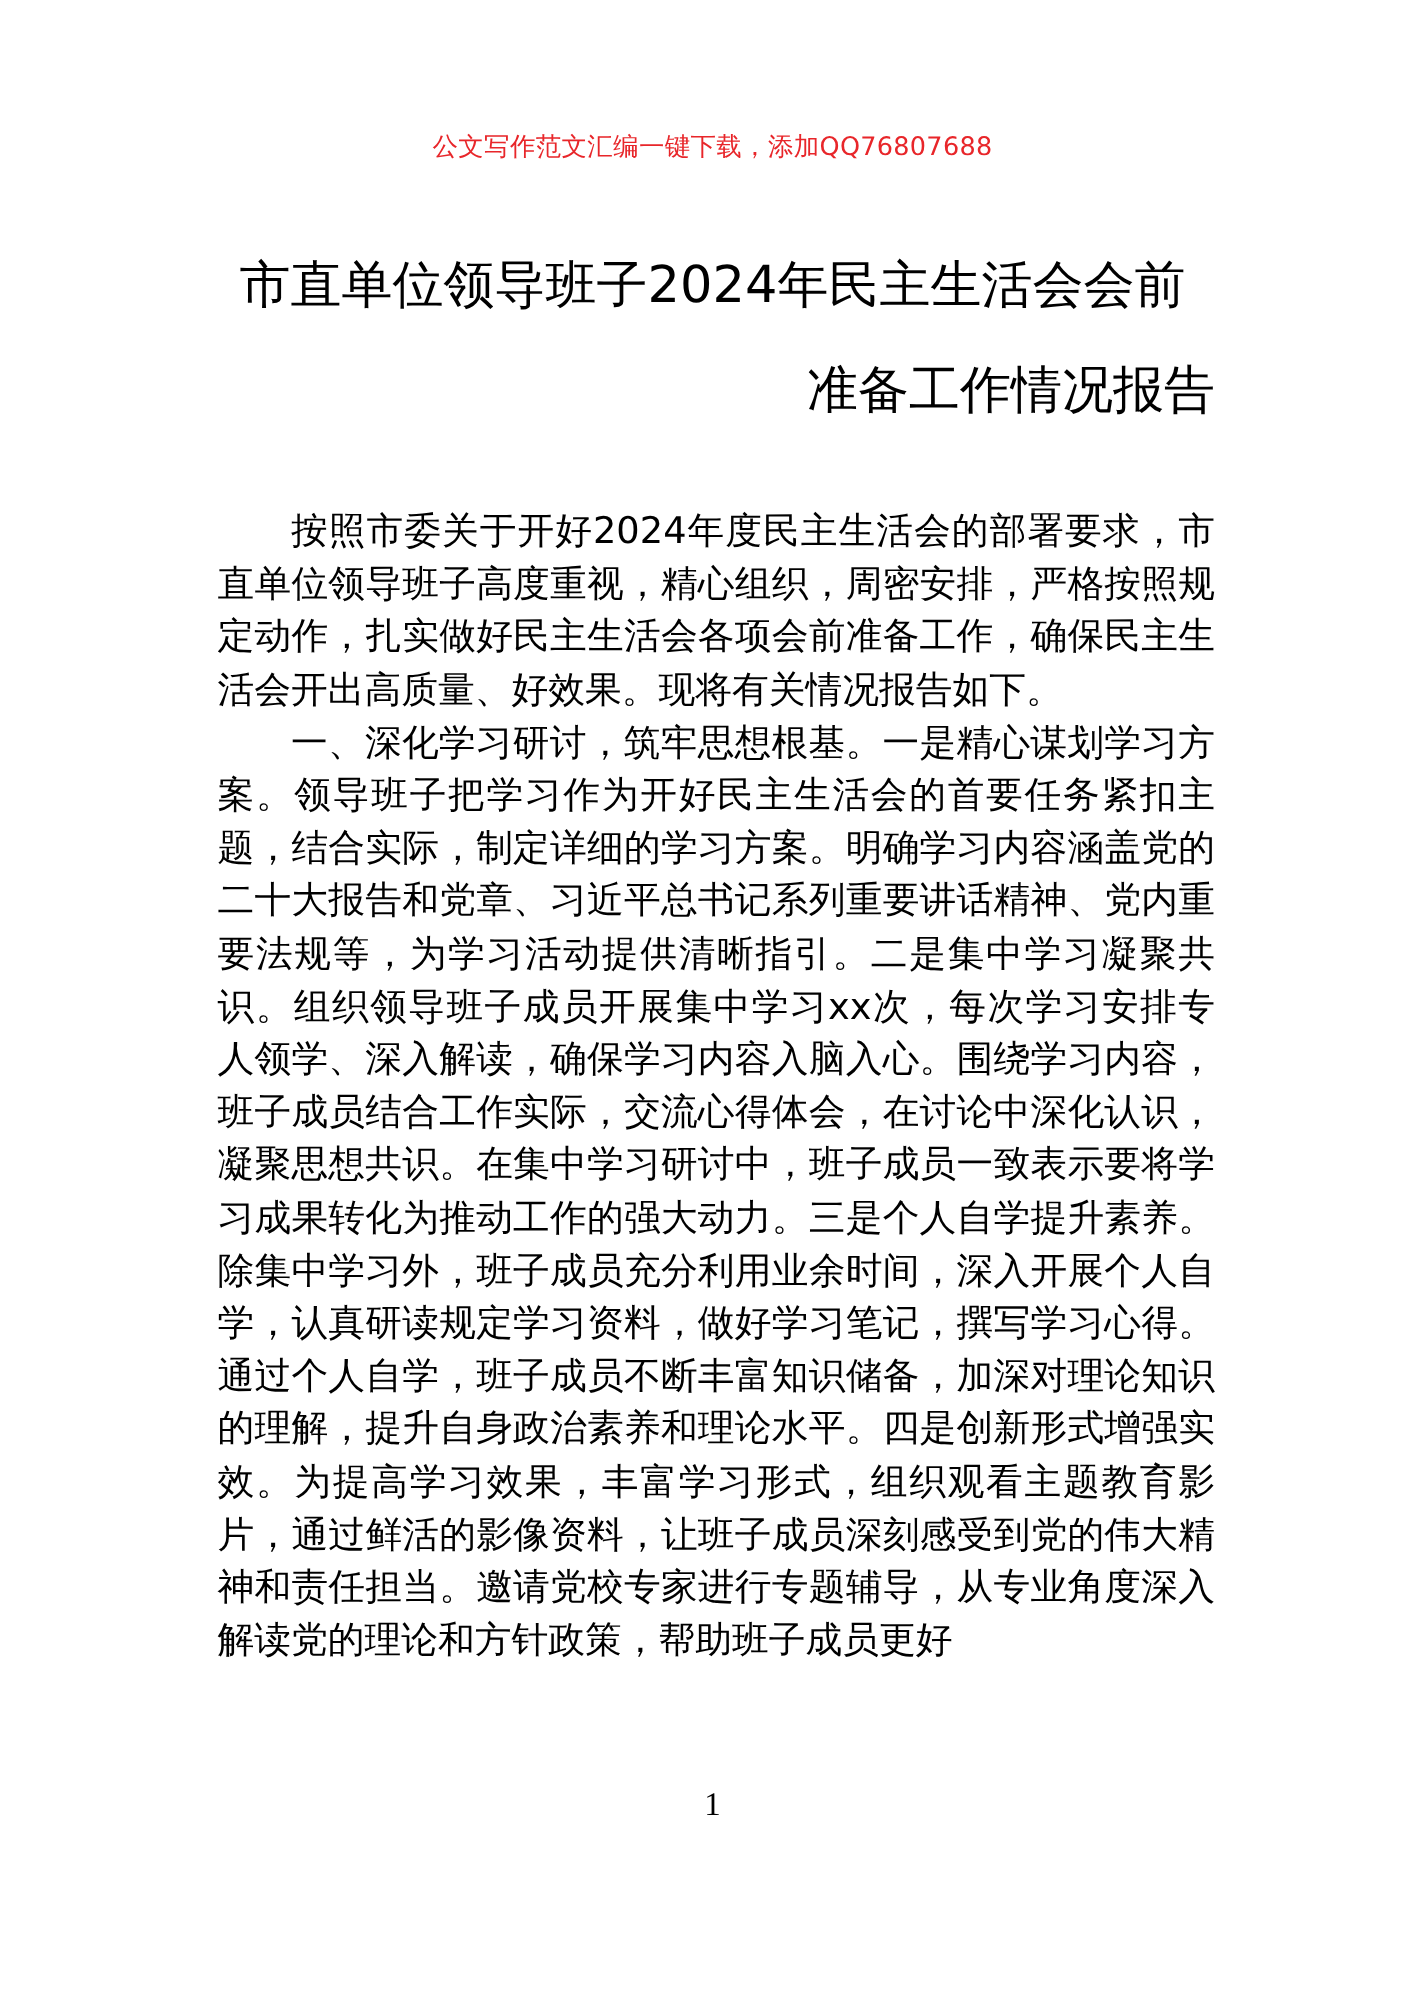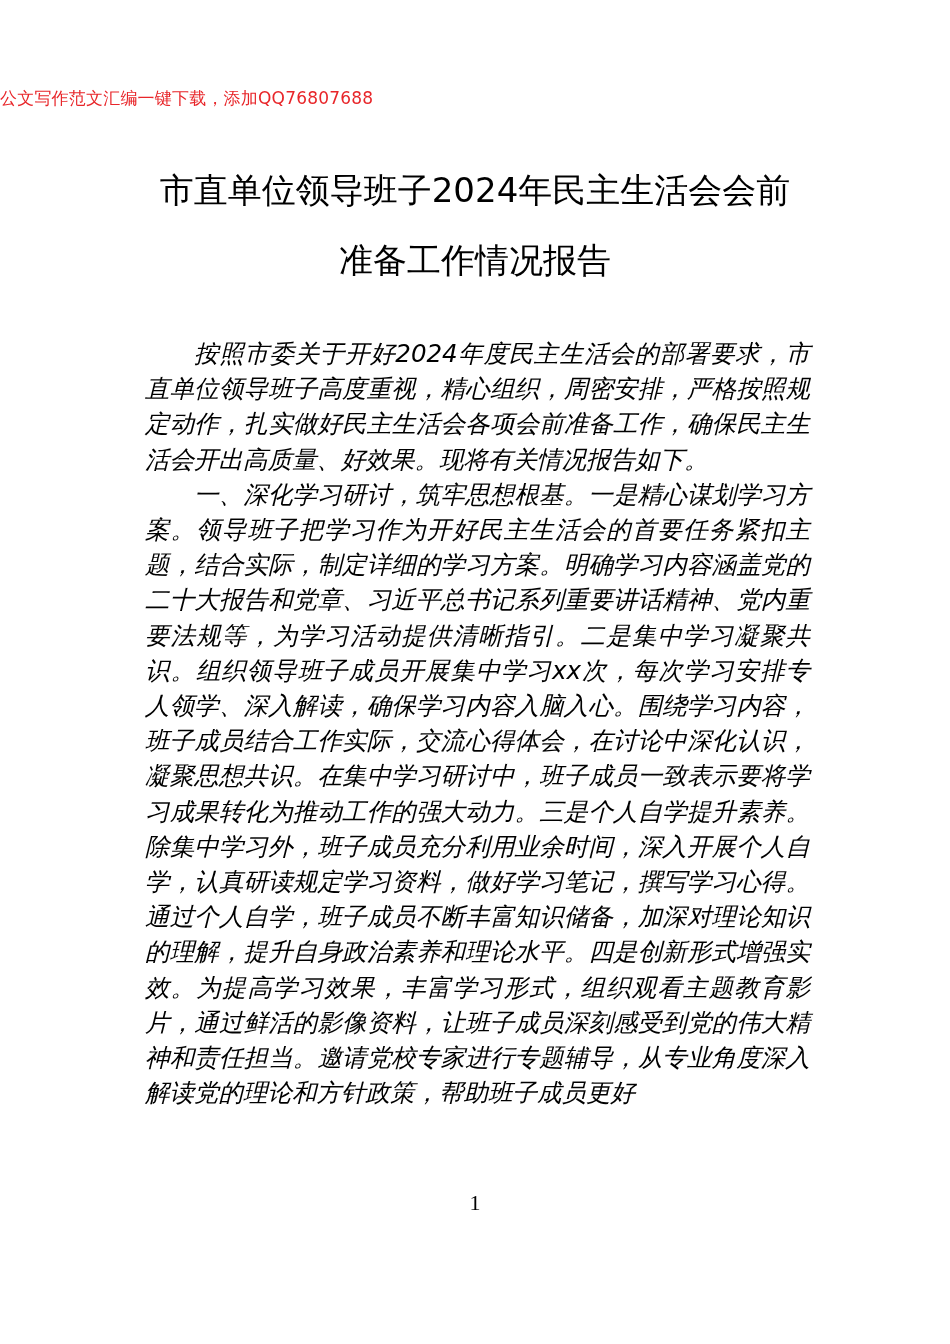--- a/index.html
+++ b/index.html
@@ -20,48 +20,47 @@
     left: 0;
     top: 0;
     width: 950px;
     height: 1344px;
   }
   .watermark {
     position: absolute;
     top: 86px;
     left: 0;
     width: 950px;
-    text-align: left;
+    text-align: center;
     font-size: 17px;
     line-height: 24px;
     color: #e8262a;
     letter-spacing: 0.2px;
   }
   .title {
     position: absolute;
     left: 140px;
     width: 670px;
     text-align: center;
     font-size: 34px;
     color: #000;
     font-weight: normal;
   }
   .title-line1 { top: 168px; line-height: 44px; }
-  .title-line2 { top: 238px; line-height: 44px; }
+  .title-line2 { top: 238px; line-height: 44px; text-align: right; }
   .body-text {
     position: absolute;
     left: 145px;
     top: 336px;
     width: 665px;
     font-size: 24.5px;
     line-height: 35.2px;
     text-align: justify;
     text-justify: inter-character;
     word-break: break-all;
-    font-style: italic;
   }
   .para {
     margin: 0;
     text-indent: 2em;
   }
   .page-number {
     position: absolute;
     top: 1190px;
     left: 0;
     width: 950px;

